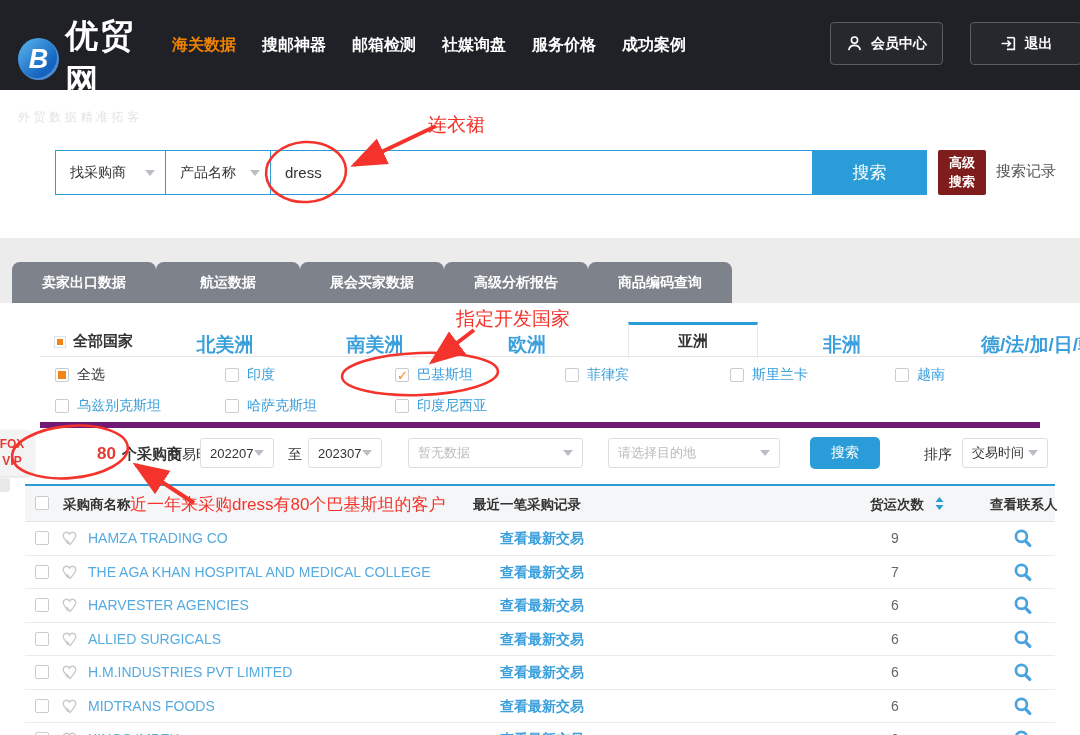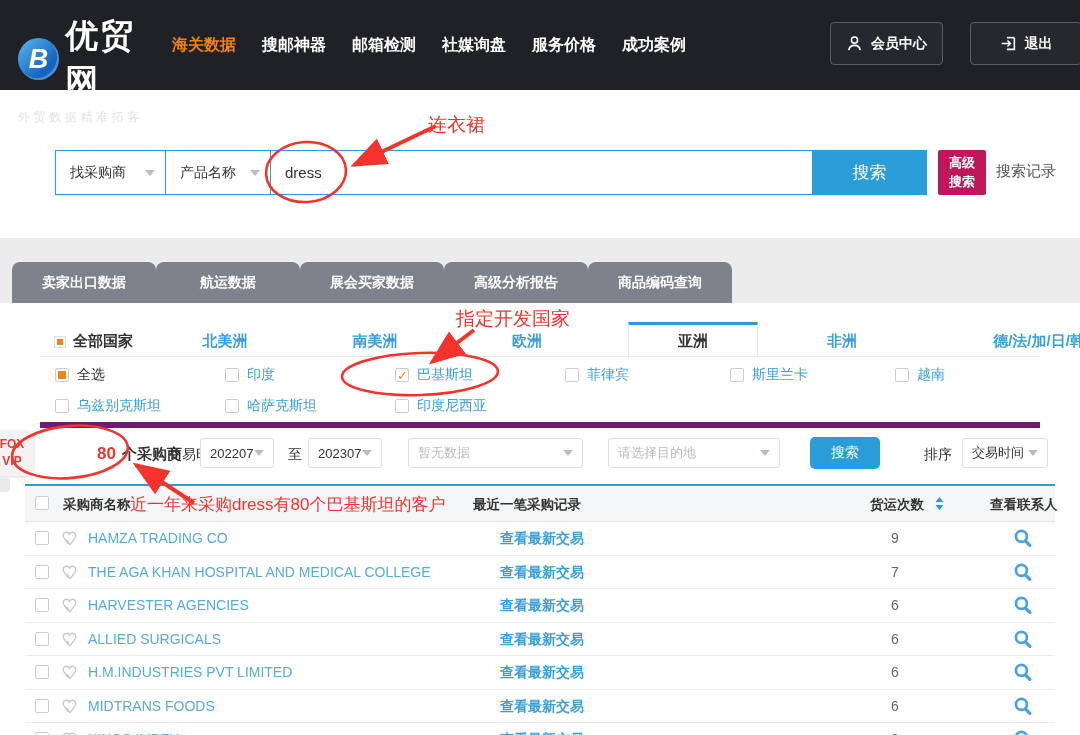--- a/index.html
+++ b/index.html
@@ -29,32 +29,32 @@
     display:flex; align-items:center; justify-content:center; gap:8px;
     color:#fff; font-size:14px; font-weight:bold; background:#26282d; cursor:pointer;
   }
   .hbtn svg { display:block; }
   
   .searchbar { position:absolute; left:55px; top:150px; width:872px; height:45px; border:1px solid #2a9dd8; background:#fff; display:flex; align-items:stretch; }
   .sel-head { display:flex; align-items:center; justify-content:space-between; padding:0 10px 0 14px; border-right:1px solid #2a9dd8; font-size:14px; color:#333; cursor:pointer; }
   .sel-head .caret { margin-left:8px; }
   .search-input { flex:1; border:none; outline:none; font-size:15px; padding-left:14px; color:#333; font-family:inherit; }
   .btn-search-main { position:absolute; left:812px; top:150px; width:115px; height:45px; background:#2a9dd8; color:#fff; font-size:17px; display:flex; align-items:center; justify-content:center; cursor:pointer; }
-  .btn-adv { position:absolute; left:938px; top:150px; width:48px; height:45px; background:#be185d; color:#fff; font-size:13px; font-weight:bold; line-height:1.45; display:flex; align-items:center; justify-content:center; text-align:center; border-radius:2px; cursor:pointer; }
+  .btn-adv { position:absolute; left:938px; top:150px; width:48px; height:45px; background:#7f1d1d; color:#fff; font-size:13px; font-weight:bold; line-height:1.45; display:flex; align-items:center; justify-content:center; text-align:center; border-radius:2px; cursor:pointer; }
   .search-history { position:absolute; left:996px; top:162px; font-size:15px; color:#555; cursor:pointer; white-space:nowrap; }
   .caret { width:0; height:0; border-left:5px solid transparent; border-right:5px solid transparent; border-top:6px solid #b9bec4; }
   
   .grayband { position:absolute; left:0; top:238px; width:1080px; height:65px; background:#ececec; }
   .tabs { position:absolute; left:12px; top:238px; height:65px; display:flex; align-items:flex-end; }
   .tab { width:144px; height:41px; background:#7d828b; border-radius:8px 8px 0 0; color:#fff; font-size:14px; font-weight:bold; display:flex; align-items:center; justify-content:center; cursor:pointer; white-space:nowrap; }
   .tab.active { height:48px; background:#fff; color:#2a9dd8; font-size:15px; }
   
   .region-all { position:absolute; left:55px; top:332px; display:flex; align-items:center; gap:8px; font-size:15px; font-weight:bold; color:#333; cursor:pointer; }
   .orange-sq { width:10px; height:10px; background:#f08519; border:2px solid #fff; outline:1px solid #e0e0e0; }
-  .region-link { position:absolute; top:332px; font-size:15px; font-weight:bold; color:#3a9fdb; cursor:pointer; transform:translateX(-50%); white-space:nowrap; }
+  .region-link { position:absolute; top:332px; font-size:19px; font-weight:bold; color:#3a9fdb; cursor:pointer; transform:translateX(-50%); white-space:nowrap; }
   .region-active { position:absolute; left:628px; top:322px; width:130px; height:36px; background:#fff; border-top:3px solid #2a9dd8; border-left:1px solid #e8e8e8; border-right:1px solid #e8e8e8; display:flex; align-items:center; justify-content:center; font-size:15px; font-weight:bold; color:#333; cursor:pointer; }
   
   .countries { position:absolute; left:40px; top:356px; width:1000px; height:72px; border-top:1px solid #e6e6e6; border-bottom:6px solid #701a75; }
   .citem { position:absolute; display:flex; align-items:center; gap:8px; font-size:14px; color:#3a9fdb; cursor:pointer; white-space:nowrap; }
   .citem.dark { color:#333; }
   .cb { width:14px; height:14px; border:1px solid #ccc; background:#fff; border-radius:2px; flex:none; position:relative; }
   .cb.all::after { content:''; position:absolute; left:2px; top:2px; width:8px; height:8px; background:#f08519; }
   .cb.checked::after { content:'\2713'; position:absolute; left:1px; top:-1px; color:#f08519; font-size:13px; font-weight:bold; }
   
   .vip-badge { position:absolute; left:-10px; top:430px; width:44px; height:46px; background:#f3f3f3; border-radius:8px; color:#e23c32; font-size:12px; font-weight:bold; text-align:center; padding-top:6px; line-height:1.4; box-shadow:0 1px 3px rgba(0,0,0,.15); cursor:pointer; }

